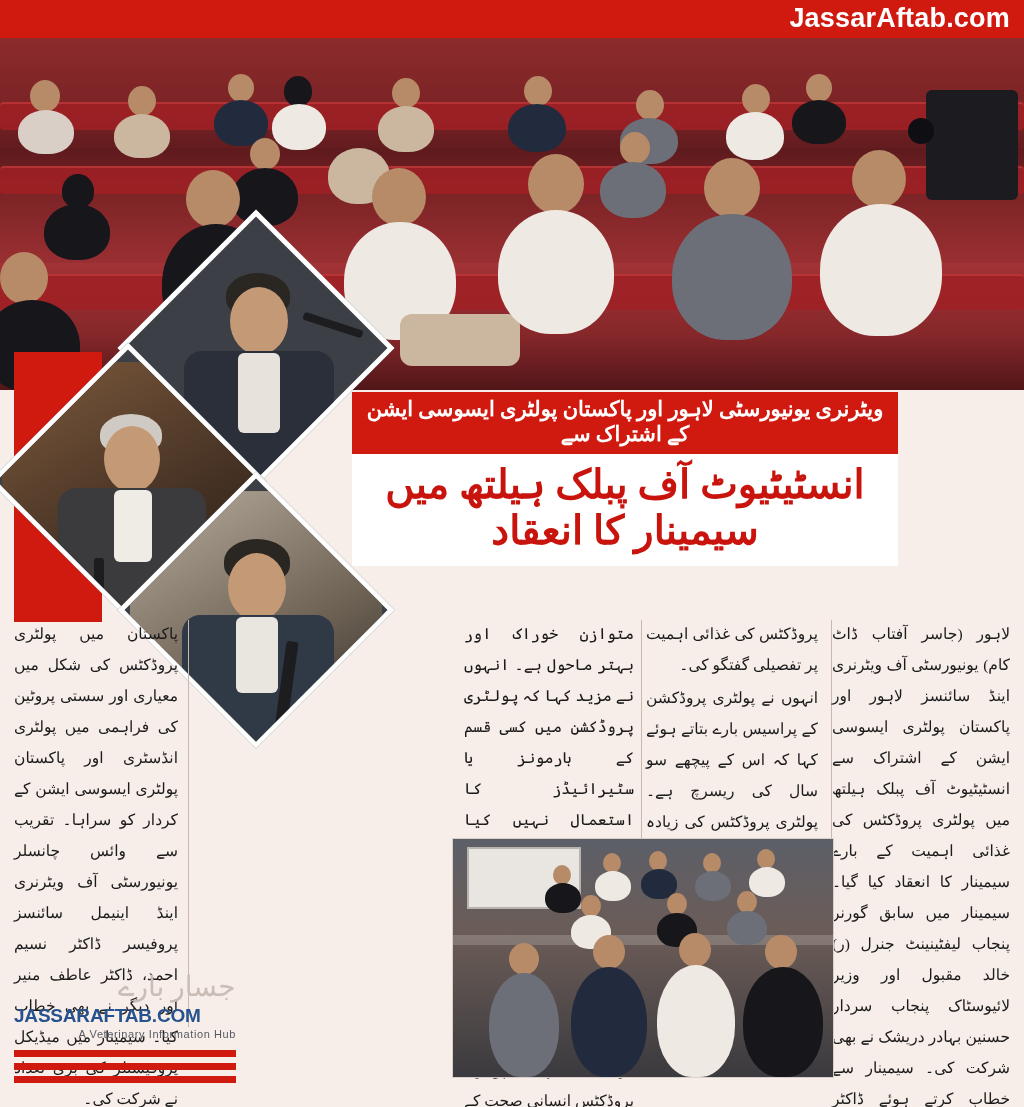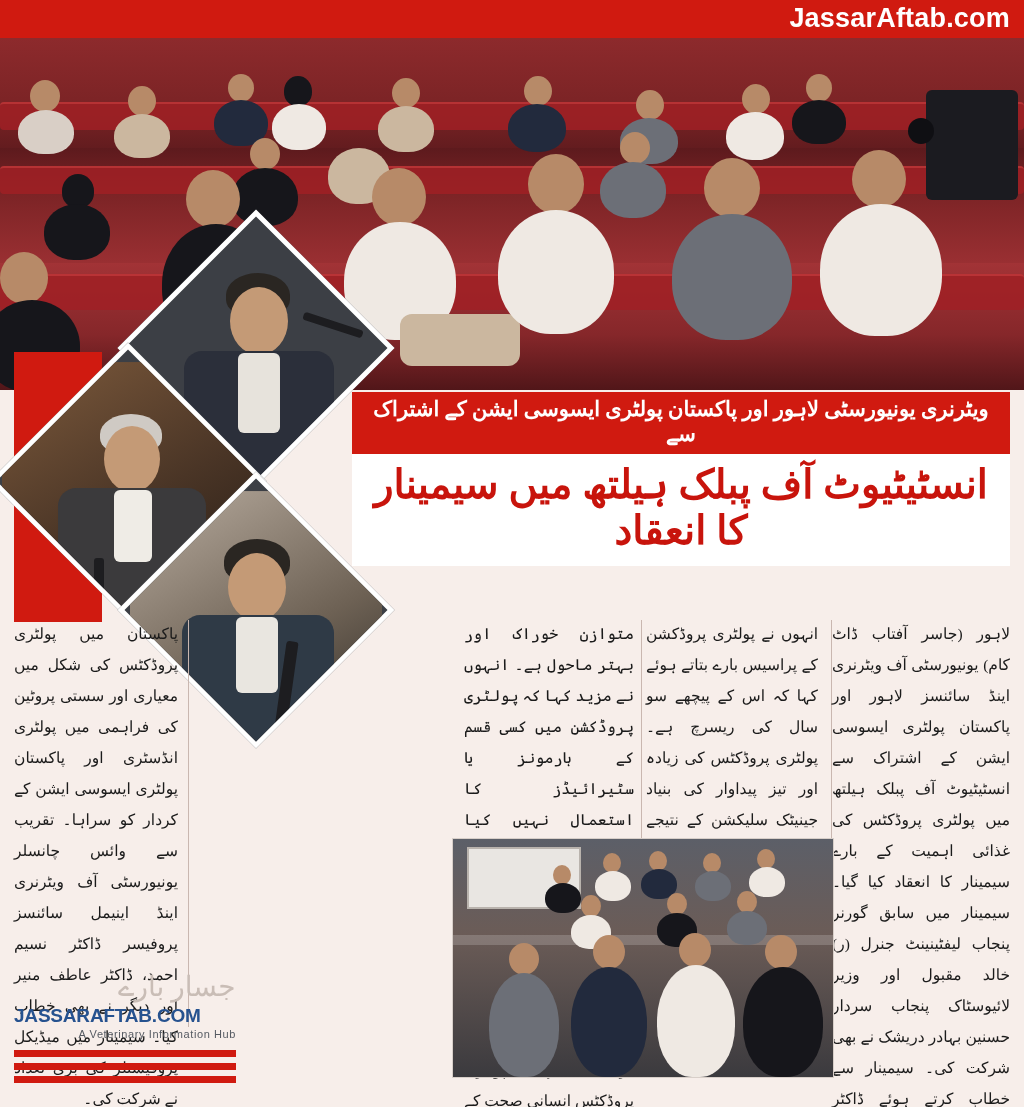--- a/index.html
+++ b/index.html
@@ -116,21 +116,21 @@
   .portrait-bg-c { position:absolute; inset:0; background:linear-gradient(150deg,#b9ada0 0%, #6d6154 60%, #2e2a25 100%); }
   .p-head { position:absolute; border-radius:50%; background:#c49a76; }
   .p-hair { position:absolute; border-radius:50% 50% 40% 40%; background:#2a2622; }
   .p-body { position:absolute; border-radius:18px 18px 0 0; }
   .p-mic  { position:absolute; background:#1d1d20; border-radius:3px; }
 
   
   .headline-wrap {
     position: absolute;
     left: 352px; top: 392px;
-    width: 658px;
+    width: 546px;
   }
   .hl-strip1 {
     background: #d01a10;
     color: #ffffff;
     text-align: center;
     font-size: 21px;
     font-weight: bold;
     padding: 5px 10px 7px;
     direction: rtl;
     font-family: "Liberation Serif", serif;
@@ -353,20 +353,21 @@
 
     <div class="col-rule" style="right:192px;"></div>
     <div class="col-rule" style="right:382px;"></div>
     <div class="col-rule" style="left:188px;"></div>
 
     <div class="col col4">
       <p>لاہور (جاسر آفتاب ڈاٹ کام) یونیورسٹی آف ویٹرنری اینڈ سائنسز لاہور اور پاکستان پولٹری ایسوسی ایشن کے اشتراک سے انسٹیٹیوٹ آف پبلک ہیلتھ میں پولٹری پروڈکٹس کی غذائی اہمیت کے بارے سیمینار کا انعقاد کیا گیا۔ سیمینار میں سابق گورنر پنجاب لیفٹینینٹ جنرل (ر) خالد مقبول اور وزیر لائیوسٹاک پنجاب سردار حسنین بہادر دریشک نے بھی شرکت کی۔ سیمینار سے خطاب کرتے ہوئے ڈاکٹر عبدالکریم بھٹی نے</p>
     </div>
 
     <div class="col col3">
+      <p>پروڈکٹس کی غذائی اہمیت پر تفصیلی گفتگو کی۔</p>
       <p>انہوں نے پولٹری پروڈکشن کے پراسیس بارے بتاتے ہوئے کہا کہ اس کے پیچھے سو سال کی ریسرچ ہے۔ پولٹری پروڈکٹس کی زیادہ اور تیز پیداوار کی بنیاد جینیٹک سلیکشن کے نتیجے میں حاصل ہونے والی اچھی بریڈ،</p>
     </div>
 
     <div class="col col2">
       <p>متوازن خوراک اور بہتر ماحول ہے۔ انہوں نے مزید کہا کہ پولٹری پروڈکشن میں کسی قسم کے ہارمونز یا سٹیرائیڈز کا استعمال نہیں کیا جاتا۔ ان کا کہنا تھا چکن اور انڈے نشوونما کے لئے معیاری خوراک کا ذریعہ ہیں۔</p>
       <p>تقریب سے خطاب کرتے ہوئے وزیر لائیوسٹاک پنجاب سردار حسنین بہادر دریشک نے کہا کہ پولٹری پروڈکٹس انسانی صحت کے لئے انتہائی مفید ہیں۔ انہوں نے</p>
     </div>
 
     <div class="col col1">
       <p>پاکستان میں پولٹری پروڈکٹس کی شکل میں معیاری اور سستی پروٹین کی فراہمی میں پولٹری انڈسٹری اور پاکستان پولٹری ایسوسی ایشن کے کردار کو سراہا۔ تقریب سے وائس چانسلر یونیورسٹی آف ویٹرنری اینڈ اینیمل سائنسز پروفیسر ڈاکٹر نسیم احمد، ڈاکٹر عاطف منیر اور دیگر نے بھی خطاب کیا۔ سیمینار میں میڈیکل پروفیشنلز کی بڑی تعداد نے شرکت کی۔</p>

